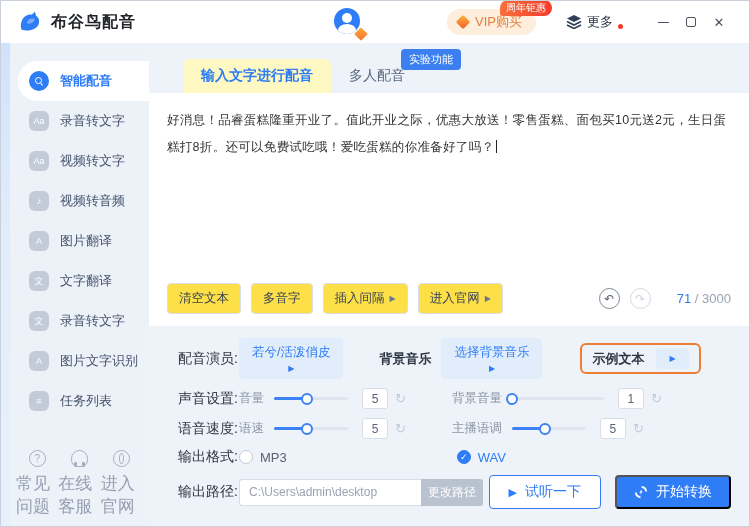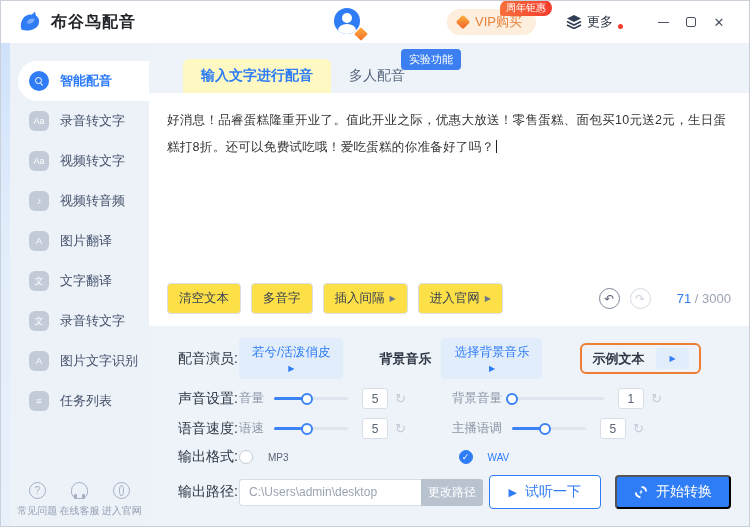--- a/index.html
+++ b/index.html
@@ -47,21 +47,21 @@
   .mag::before { content:""; position:absolute; left:0; top:0; width:5px; height:5px; border:1.5px solid #fff; border-radius:50%; }
   .mag::after { content:""; position:absolute; left:6px; top:6px; width:3px; height:0; border-top:1.5px solid #fff; transform:rotate(45deg); transform-origin:left top; }
   .side-footer { position:absolute; bottom:10px; left:9px; right:0; display:flex; justify-content:space-around; padding:0 6px; }
   .sf-item { display:flex; flex-direction:column; align-items:center; gap:5px; cursor:pointer; }
   .sf-ico { width:17px; height:17px; border:1.3px solid #a6b0c2; border-radius:50%; color:#a6b0c2; font-size:10px; display:flex; align-items:center; justify-content:center; }
   .sf-ico.globe { position:relative; }
   .sf-ico.globe::before { content:""; position:absolute; inset:2px 5px; border:1px solid #a6b0c2; border-radius:50%; }
   .sf-ico.headset { border-radius:50% 50% 40% 40%; position:relative; }
   .sf-ico.headset::before { content:""; position:absolute; left:2px; bottom:-1px; width:3px; height:5px; background:#a6b0c2; border-radius:1px; }
   .sf-ico.headset::after { content:""; position:absolute; right:2px; bottom:-1px; width:3px; height:5px; background:#a6b0c2; border-radius:1px; }
-  .sf-label { font-size:10px; color:#96a0b2; }
+  .sf-label { font-size:17px; color:#96a0b2; }
 
   
   .main { flex:1; background:#eef3f9; display:flex; flex-direction:column; position:relative; }
   .exp-badge { position:absolute; top:6px; left:252px; background:#3b7ff0; color:#fff; font-size:11px; padding:3px 8px; border-radius:4px; z-index:3; }
   .tabbar { display:flex; margin:16px 0 0 34px; }
   .tab { padding:8px 18px; font-size:14px; color:#5a6a80; cursor:pointer; border-radius:6px 6px 0 0; }
   .tab.active { background:#fef9c3; color:#2e7cf6; font-weight:bold; }
 
   
   .editor { background:#fff; height:262px; display:flex; flex-direction:column; padding:14px 18px 12px; }
@@ -87,21 +87,21 @@
   .sub-label { font-size:12.5px; color:#8b95a5; }
   .slider { position:relative; width:74px; height:3px; background:#dfe5ee; border-radius:2px; margin:0 4px 0 10px; cursor:pointer; }
   .slider.wide { width:92px; }
   .slider-fill { position:relative; height:100%; background:#3b82f6; border-radius:2px; }
   .slider-handle { position:absolute; right:-6px; top:50%; transform:translateY(-50%); width:12px; height:12px; background:#fff; border:2px solid #3b82f6; border-radius:50%; }
   .val-box { width:26px; height:21px; border:1px solid #d8dee8; border-radius:3px; background:#fff; font-size:12px; color:#5a
   6374; color:#5a6374; display:flex; align-items:center; justify-content:center; margin-left:10px; }
   .reset-ico { font-size:13px; color:#c6cdd8; margin-left:7px; cursor:pointer; }
   .radio { width:14px; height:14px; border:1.3px solid #c2cad6; border-radius:50%; background:#fff; }
   .radio.checked { background:#2e7cf6; border-color:#2e7cf6; color:#fff; font-size:9px; display:flex; align-items:center; justify-content:center; }
-  .radio-label { font-size:10px; color:#5a6374; margin-left:15px; }
+  .radio-label { font-size:13px; color:#5a6374; margin-left:7px; }
   .radio-label.sel { color:#2e7cf6; }
   .radio-group { display:flex; align-items:center; cursor:pointer; }
   .path-input { width:182px; height:27px; border:1px solid #d8dee8; border-right:none; border-radius:3px 0 0 3px; background:#fff; font-size:12px; color:#9aa3b2; padding:0 9px; display:flex; align-items:center; white-space:nowrap; overflow:hidden; }
   .path-btn { height:27px; background:#b9c2cf; color:#fff; font-size:12px; border-radius:0 3px 3px 0; padding:0 7px; display:flex; align-items:center; cursor:pointer; }
   .actions { margin-left:auto; display:flex; align-items:center; gap:14px; }
   .preview-btn { display:flex; align-items:center; gap:8px; border:1.5px solid #2e7cf6; color:#2e7cf6; background:#fff; border-radius:4px; height:34px; padding:0 19px; font-size:14px; cursor:pointer; }
   .preview-btn .play { font-size:11px; }
   .convert-btn { display:flex; align-items:center; gap:8px; background:#2e7cf6; color:#fff; border-radius:4px; height:34px; padding:0 17px; font-size:14px; cursor:pointer; }
   .convert-svg { width:14px; height:14px; }
   .layers-svg { width:16px; height:14px; }

